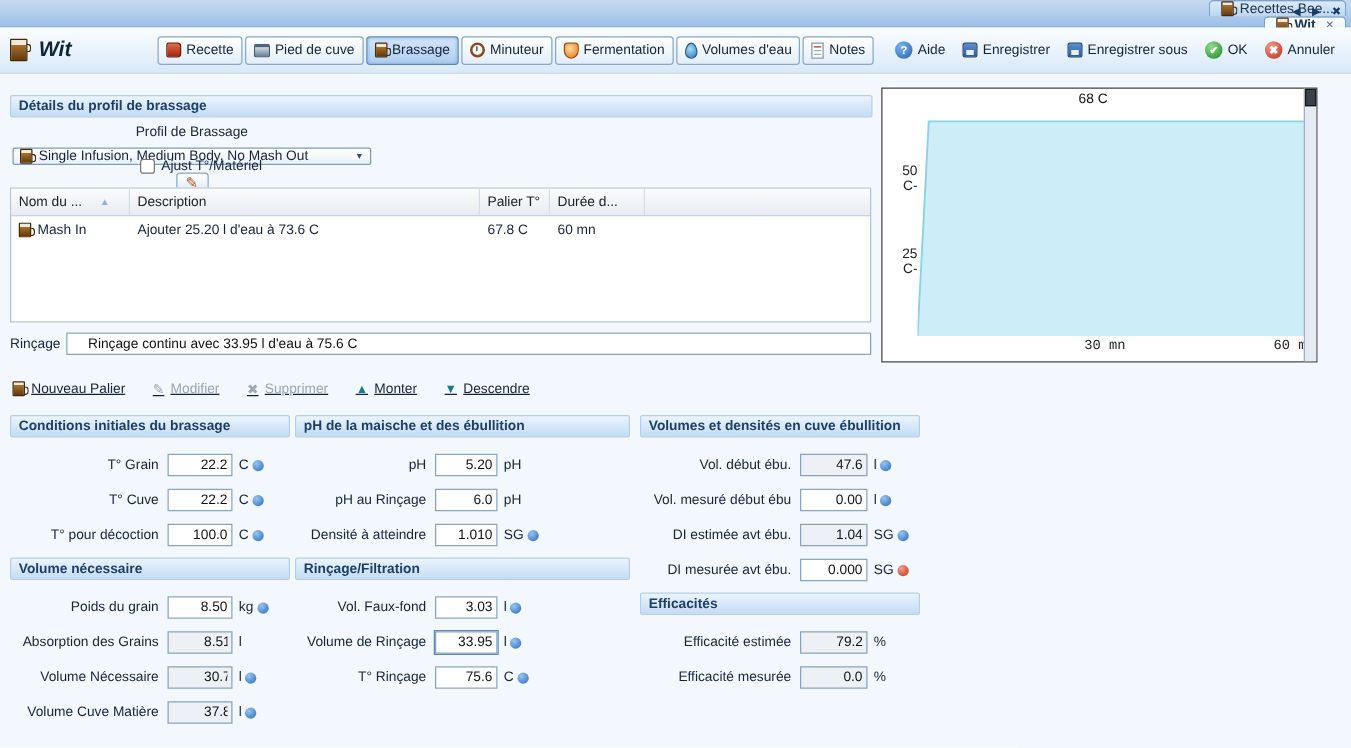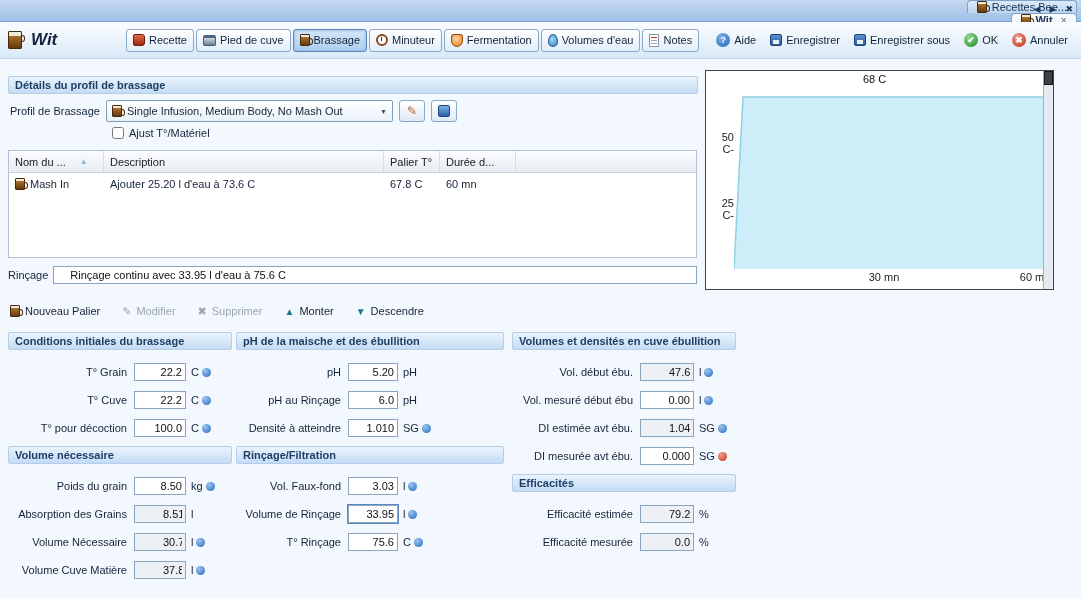--- a/index.html
+++ b/index.html
@@ -52,50 +52,50 @@
   .combo-arrow{margin-left:auto;font-size:7px;color:#35506e;}
   .dot{display:inline-block;width:9px;height:9px;border-radius:50%;margin-left:3px;flex:none;}
   .dot.blue{background:radial-gradient(circle at 35% 30%,#9cc4ee,#2469c0);}
   .dot.red{background:radial-gradient(circle at 35% 30%,#f0a08e,#c62d14);}
 
   
   .sec-h{height:18px;background:linear-gradient(#eaf4fd,#c4dcf4);border:1px solid #b4cde8;border-radius:2px;color:#1d3f66;font-weight:bold;padding:2px 6px;white-space:nowrap;overflow:hidden;}
   .sec-h.main{position:absolute;left:8px;top:76px;width:690px;}
 
   
-  .profile-row{position:absolute;left:10px;top:100px;display:flex;align-items:center;gap:6px;height:22px;}
+  .profile-row{position:absolute;left:10px;top:100px;display:flex;align-items:center;gap:6px;height:22px;flex-direction:column;}
   .profile-row>label{width:90px;}
   .combo{display:flex;align-items:center;gap:5px;width:287px;height:22px;border:1px solid #7f9db9;border-radius:2px;background:linear-gradient(#ffffff,#e9f1f9);padding:0 5px;cursor:default;}
   .sq-btn{width:26px;height:22px;border:1px solid #8aa8c8;border-radius:3px;background:linear-gradient(#fff,#dfeaf6);display:flex;align-items:center;justify-content:center;cursor:default;}
   .adjust-row{position:absolute;left:112px;top:127px;display:flex;align-items:center;gap:5px;}
 
   
   .steps-table{position:absolute;left:8px;top:150px;width:689px;height:108px;background:#fff;border:1px solid #b0c2d6;}
   .thead{display:flex;height:22px;background:linear-gradient(#fbfcfd,#e7ecf2);border-bottom:1px solid #c8d2de;color:#222;}
   .th{padding:4px 6px;border-right:1px solid #d5dde6;display:flex;align-items:center;}
   .trow{display:flex;height:21px;align-items:center;cursor:default;}
   .td{padding:0 6px;display:flex;align-items:center;gap:5px;overflow:hidden;white-space:nowrap;}
   .cw1{width:95px;flex:none;}.cw2{width:280px;flex:none;}.cw3{width:56px;flex:none;}.cw4{width:76px;flex:none;}.cw5{flex:1;border-right:none;}
 
   
   .rincage-row{position:absolute;left:8px;top:266px;width:689px;display:flex;align-items:center;gap:5px;}
   .rincage-row input{flex:1;padding-left:16px;}
-  .step-actions{position:absolute;left:10px;top:300px;display:flex;gap:22px;align-items:center;height:22px;}
+  .step-actions{position:absolute;left:10px;top:300px;display:flex;gap:22px;align-items:center;height:22px;text-decoration:underline;}
   .act-btn{display:flex;align-items:center;gap:5px;cursor:default;color:#16233a;}
   .act-btn.disabled{color:#9aa6b2;}
 
   
   .chart-panel{position:absolute;left:705px;top:70px;width:349px;height:220px;background:#fff;border:1px solid #444;}
   .chart-title{position:absolute;top:2px;left:0;right:10px;text-align:center;color:#111;}
   .chart-svg{position:absolute;left:28px;top:16px;}
   .ytick{position:absolute;left:2px;width:26px;text-align:right;color:#222;}
   .ytick::after{content:"-";}
   .ytick.y50{top:60px;}
   .ytick.y25{top:126px;}
-  .xtick{position:absolute;top:200px;width:40px;text-align:center;color:#222;}
+  .xtick{position:absolute;top:200px;width:40px;text-align:center;color:#222;font-family:Liberation Mono, monospace;}
   .xtick.x30{left:158px;}
   .xtick.x60{left:308px;width:36px;}
   .chart-scroll{position:absolute;right:0;top:0;bottom:0;width:10px;background:#e4ebf2;border-left:1px solid #9fb0c2;}
   .chart-scroll .thumb{position:absolute;top:0;left:0;right:0;height:14px;background:#3c4148;border:1px solid #15181c;}
 
   
   .fcol{position:absolute;top:332px;}
   .fcol .sec-h{margin-bottom:12px;}
   .fcol .sec-h.second{margin-top:6px;}
   .col1{left:8px;width:224px;}

